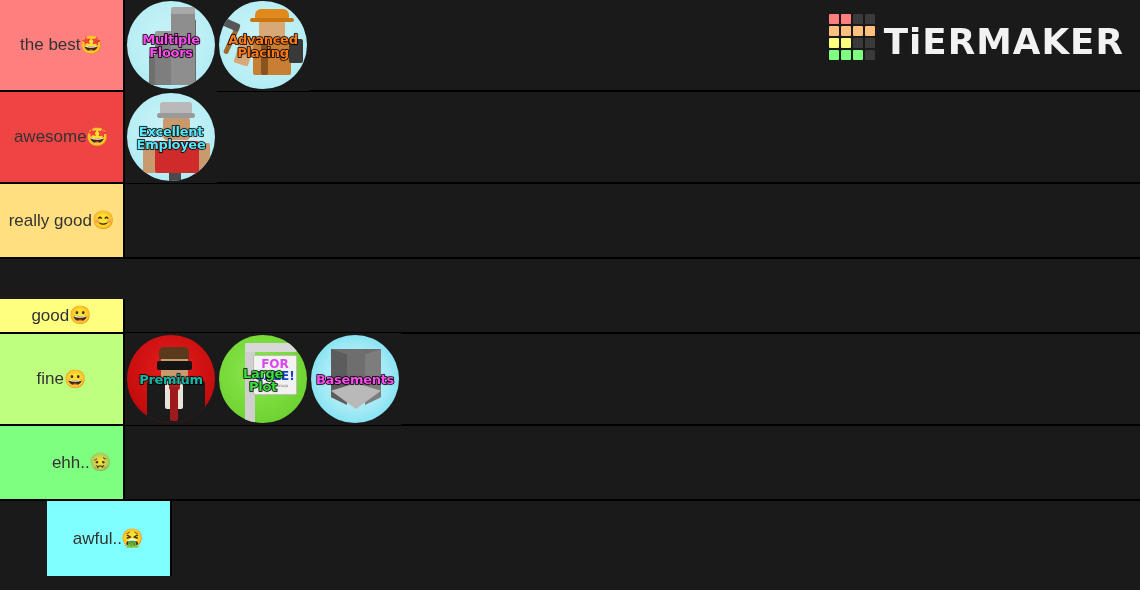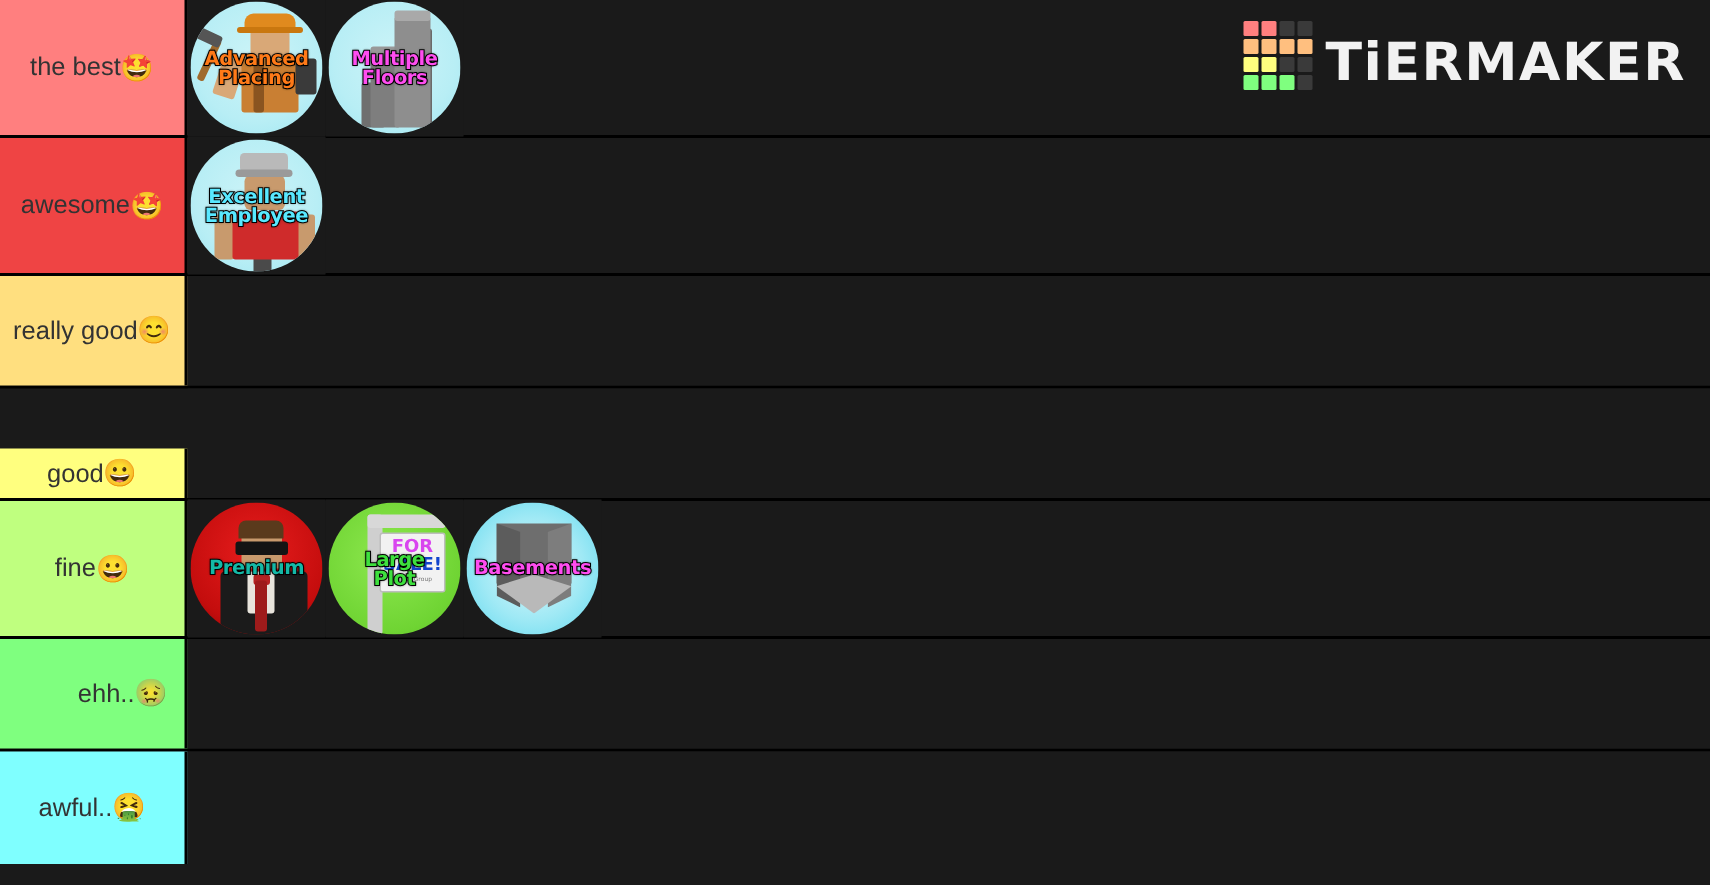--- a/index.html
+++ b/index.html
@@ -5,21 +5,21 @@
   * { margin:0; padding:0; box-sizing:border-box; }
   html, body {
     width:1140px; height:590px;
     background:#1a1a1a;
     font-family:"Liberation Sans", sans-serif;
     overflow:hidden;
   }
   #tierlist { width:1140px; height:590px; position:relative; background:#1a1a1a; }
 
   .tier-row { display:flex; width:100%; border-bottom:2px solid #000; position:relative; }
-  .tier-row:last-child { border-bottom:none; }
+  .tier-row:last-child { border-bottom:none;padding-left:47px; }
 
   .tier-label {
     width:125px; flex:0 0 125px;
     display:flex; align-items:center; justify-content:center;
     text-align:center;
     border-right:2px solid #000;
     color:#333; font-size:17px; line-height:1.15;
     padding:2px 6px; word-break:break-word;
   }
   .tier-label .lbl-text { display:inline; }
@@ -171,53 +171,53 @@
       <div class="tier-row" style="height: 92px;">
         <div class="tier-label" style="background: rgb(255, 127, 127);">
           <span class="lbl-text">the best</span> 
           <span class="emoji">🤩</span>
         </div>
         <div class="tier-items">
           <div class="item">
             <div class="thumb">
               <div class="circle">
                 <div class="bg-sky"></div>
+                <div class="torso mf-b3"></div>
+                <div class="torso mf-b2"></div>
+                <div class="torso mf-b2t"></div>
+                <div class="torso mf-sh"></div>
+                <div class="torso mf-b1"></div>
+                <div class="torso mf-b1t"></div>
+              </div>
+            </div>
+            <div class="item-caption cap-magenta">
+              <span>Multiple</span>
+              <span>Floors</span>
+            </div>
+          </div>
+          <div class="item">
+            <div class="thumb">
+              <div class="circle">
+                <div class="bg-sky"></div>
                 <div class="limb ap-ham1"></div>
                 <div class="limb ap-ham2"></div>
                 <div class="limb ap-armL"></div>
                 <div class="torso ap-body"></div>
                 <div class="torso ap-strap"></div>
                 <div class="limb ap-armR"></div>
                 <div class="head ap-head"></div>
                 <div class="head ap-hat"></div>
                 <div class="head ap-hat2"></div>
               </div>
             </div>
             <div class="item-caption cap-orange">
               <span>Advanced</span>
               <span>Placing</span>
             </div>
           </div>
-          <div class="item">
-            <div class="thumb">
-              <div class="circle">
-                <div class="bg-sky"></div>
-                <div class="torso mf-b3"></div>
-                <div class="torso mf-b2"></div>
-                <div class="torso mf-b2t"></div>
-                <div class="torso mf-sh"></div>
-                <div class="torso mf-b1"></div>
-                <div class="torso mf-b1t"></div>
-              </div>
-            </div>
-            <div class="item-caption cap-magenta">
-              <span>Multiple</span>
-              <span>Floors</span>
-            </div>
-          </div>
         </div>
       </div>
       <div class="tier-row" style="height: 92px;">
         <div class="tier-label" style="background: #ef4444;">
           <span class="lbl-text">awesome</span> 
           <span class="emoji">🤩</span>
         </div>
         <div class="tier-items">
           <div class="item">
             <div class="thumb">

